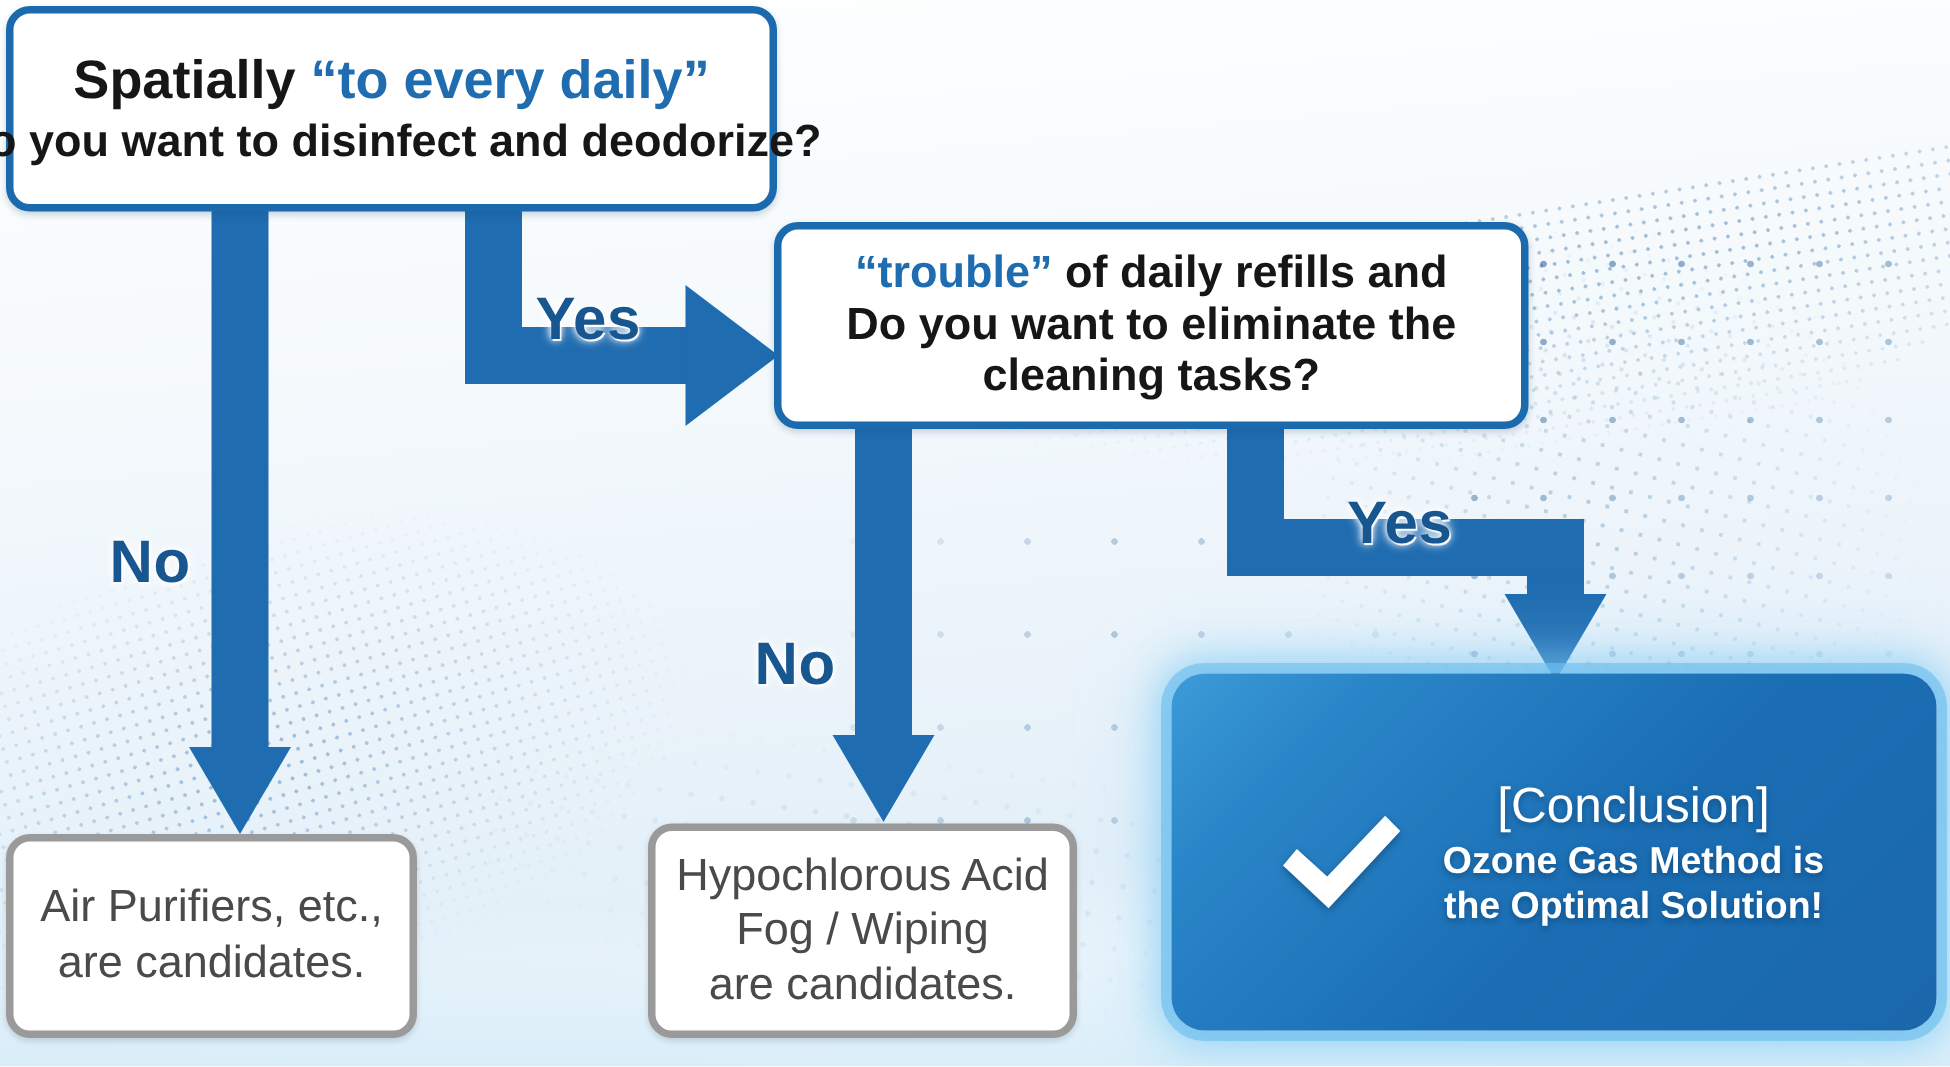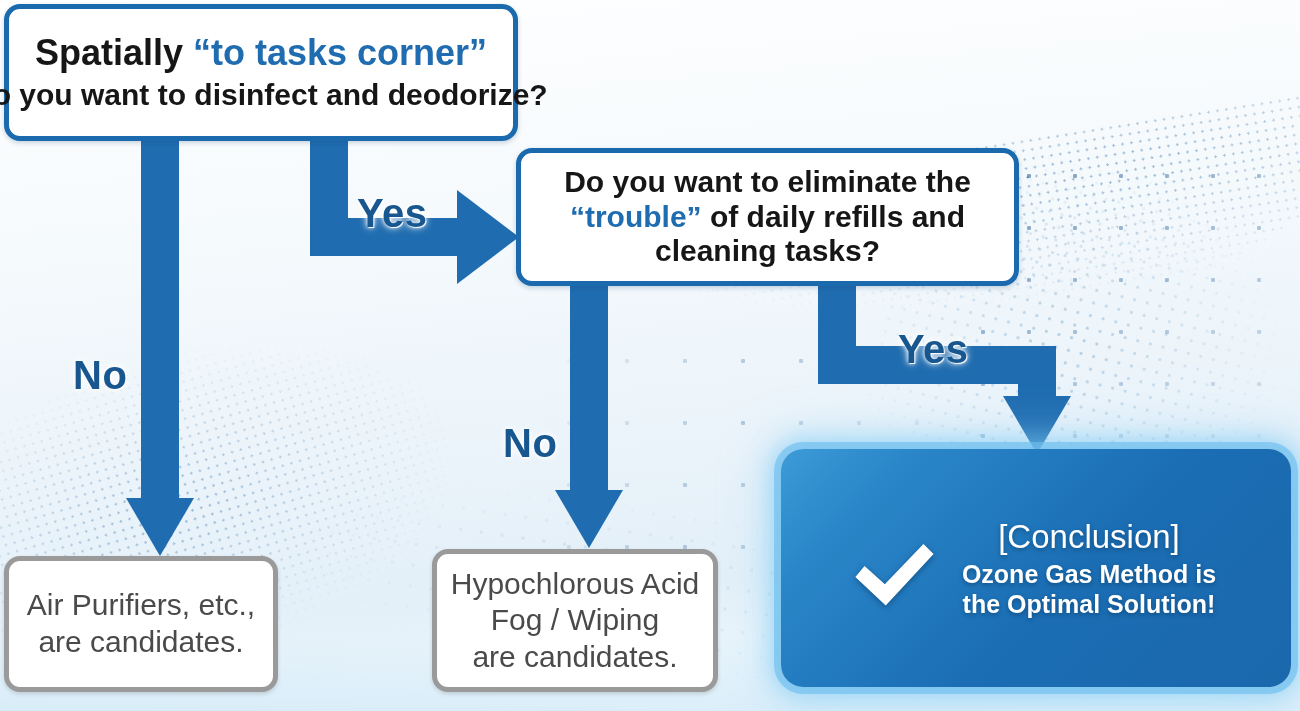--- a/index.html
+++ b/index.html
@@ -238,27 +238,27 @@
     <div class="bar" style="left:1018px; top:346px; width:38px; height:54px;"></div>
     <div class="head-down" style="left:1003px; top:396px;"></div>
   </div>
 
   <div class="edge-label" style="left:73px;  top:322px;">No</div>
   <div class="edge-label" style="left:357px; top:160px;">Yes</div>
   <div class="edge-label" style="left:503px; top:390px;">No</div>
   <div class="edge-label" style="left:898px; top:296px;">Yes</div>
 
   <div class="qbox" id="q1">
-    <div class="qline l1"><span>Spatially </span><span class="hl">“to tasks corner”</span></div>
+    <div class="qline l1"><span>Spatially </span><span class="hl">“to every daily”</span></div>
     <div class="qline l2">do you want to disinfect and deodorize?</div>
   </div>
 
   <div class="qbox" id="q2">
+    <div class="qline"><span class="hl">“trouble”</span><span> of daily refills and</span></div>
     <div class="qline">Do you want to eliminate the</div>
-    <div class="qline"><span class="hl">“trouble”</span><span> of daily refills and</span></div>
     <div class="qline">cleaning tasks?</div>
   </div>
 
   <div class="obox" id="o1">
     <div class="oline">Air Purifiers, etc.,</div>
     <div class="oline">are candidates.</div>
   </div>
 
   <div class="obox" id="o2">
     <div class="oline">Hypochlorous Acid</div>

